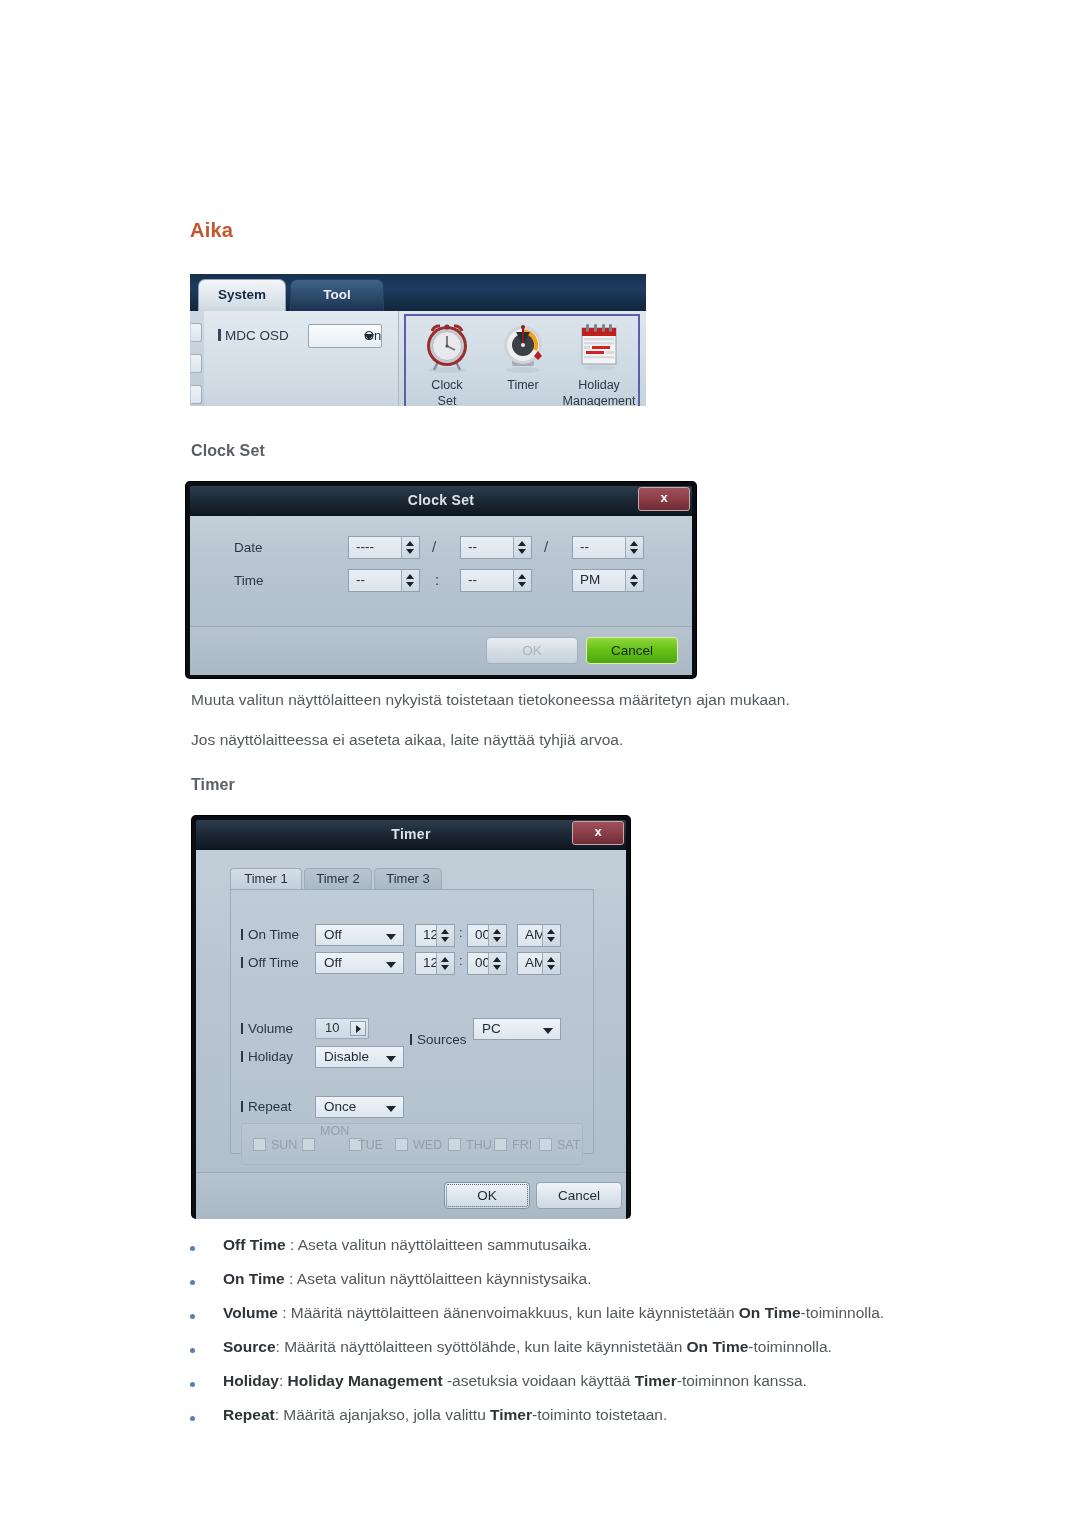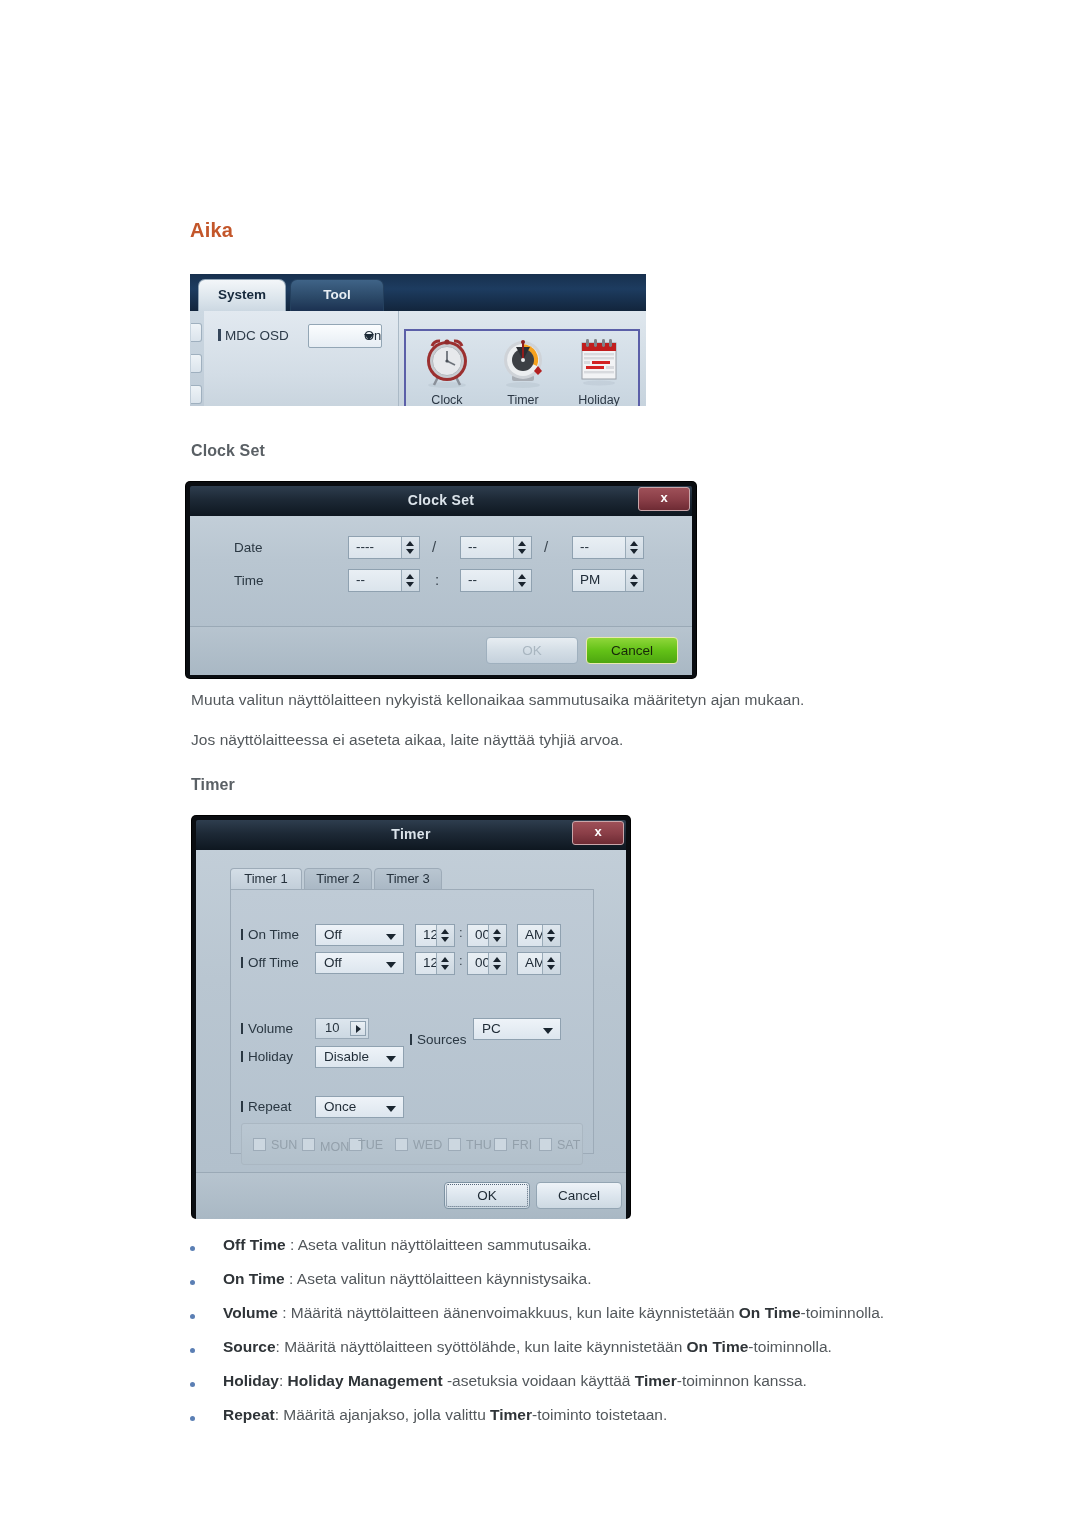--- a/index.html
+++ b/index.html
@@ -150,21 +150,21 @@
   .mdc-combo .arrow {
     position: absolute;
     right: 7px; top: 9px;
     width: 0; height: 0;
     border-left: 5px solid transparent;
     border-right: 5px solid transparent;
     border-top: 6px solid #1d2a36;
   }
   .ribbon-icons {
     position: absolute;
-    left: 214px; top: 18px;
+    left: 214px; top: 3px;
     width: 236px; height: 105px;
     background: linear-gradient(180deg,#dbe4ec 0%, #cdd9e3 55%, #c2cfda 100%);
     border: 2px solid #5b5fa8;
     box-sizing: border-box;
     padding-left: 12px;
   }
   .ic-btn {
     position: absolute;
     top: 4px;
     width: 74px;
@@ -581,21 +581,21 @@
         </span>
     </div>
   </div>
 
   <div class="dlg-foot" style="height:48px;">
     <div class="btn ok-disabled" style="left:296px; top:10px; width:92px;">OK</div>
     <div class="btn cancel-green" style="left:396px; top:10px; width:92px;">Cancel</div>
   </div>
 </div>
 
-<div class="body-para p1">Muuta valitun näyttölaitteen nykyistä kellonaikaa sammutusaika määritetyn ajan mukaan.</div>
+<div class="body-para p1">Muuta valitun näyttölaitteen nykyistä toistetaan tietokoneessa määritetyn ajan mukaan.</div>
 <div class="body-para p2">Jos näyttölaitteessa ei aseteta aikaa, laite näyttää tyhjiä arvoa.</div>
 
 <div class="sub-heading timer">Timer</div>
 
 <div class="mdc-dialog" style="left:192px; top:816px; width:438px; height:402px;">
   <div class="dlg-title">
     <div class="txt">Timer</div>
     <div class="dlg-close">x</div>
   </div>
 
@@ -684,21 +684,21 @@
       <div class="combo" style="left:84px; top:206px; width:89px;">
         <span class="v">Once</span>
         <span class="arrow"></span>
       </div>
 
       <div class="daybox" style="left:10px; top:233px; width:342px; height:42px;">
         <div class="chk" style="left:11px; top:14px;"></div>
         <div class="dayname" style="left:29px; top:14px;">SUN</div>
 
         <div class="chk" style="left:60px; top:14px;"></div>
-        <div class="dayname" style="left:78px; top:16px;">MON</div>
+        <div class="dayname" style="left:78px; top:0;">MON</div>
 
         <div class="chk" style="left:107px; top:14px;"></div>
         <div class="dayname" style="left:116px; top:14px;">TUE</div>
 
         <div class="chk" style="left:153px; top:14px;"></div>
         <div class="dayname" style="left:171px; top:14px;">WED</div>
 
         <div class="chk" style="left:206px; top:14px;"></div>
         <div class="dayname" style="left:224px; top:14px;">THU</div>
 

